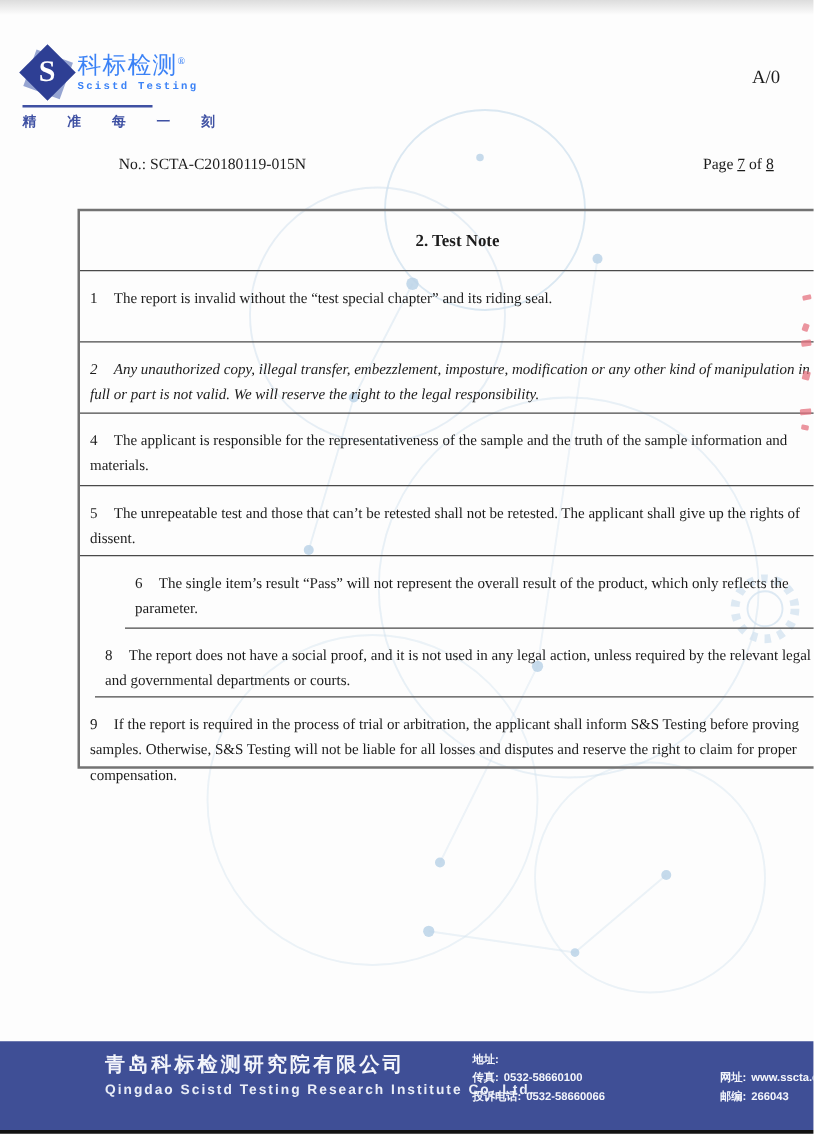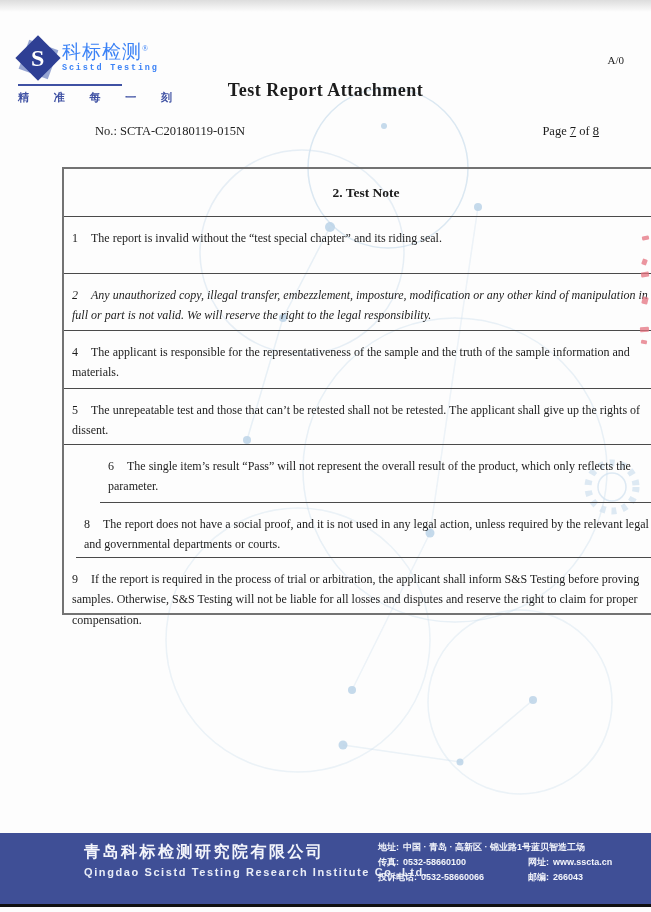--- a/index.html
+++ b/index.html
@@ -38,27 +38,27 @@
   .logo-names { margin-left: 2px; padding-top: 2px; color: #3b82f6; white-space: nowrap; }
   .logo-cn { font-size: 19px; line-height: 22px; letter-spacing: 1px; }
   .logo-reg { font-size: 8px; vertical-align: super; }
   .logo-en { font-size: 8.5px; font-weight: bold; letter-spacing: 1.8px;
              font-family: Liberation Mono, monospace; }
   .logo-line { border-top: 2px solid #3f51a3; margin-top: 4px; }
   .slogan {
     margin-top: 4px; color: #3f51a3; font-weight: bold; font-size: 11px;
     letter-spacing: 11px; white-space: nowrap;
   }
-  .revision { position: absolute; right: 27px; top: 54px; font-size: 11px; z-index: 2; }
+  .revision { position: absolute; right: 27px; top: 54px; font-size: 15px; z-index: 2; }
   .doc-title {
     position: absolute; left: 0; right: 0; top: 80px; text-align: center;
     font-size: 18px; font-weight: bold; letter-spacing: .5px; z-index: 2;
   }
   .meta-no { position: absolute; left: 95px; top: 124px; font-size: 12.5px; z-index: 2; }
-  .meta-page { position: absolute; right: 52px; top: 124px; font-size: 12.5px; z-index: 2; }
+  .meta-page { position: absolute; right: 32px; top: 124px; font-size: 12.5px; z-index: 2; }
   .meta-page u { text-decoration: underline; }
 
   
   .note-table {
     position: absolute; left: 62px; top: 167px; width: 608px; z-index: 1;
     border: 2px solid #737373; background: transparent;
   }
   .note-header {
     height: 48px; border-bottom: 1.5px solid #4a4a4a;
     display: flex; align-items: center; justify-content: center;
@@ -99,21 +99,21 @@
   }
   .company-en {
     margin-top: 3px; font-size: 11px; letter-spacing: 1.6px; font-weight: bold;
     font-family: "Liberation Sans", sans-serif; color: #e9edf7; white-space: nowrap;
   }
   .contact-block {
     position: absolute; left: 378px; top: 7px; width: 262px;
     font-size: 9px; font-weight: bold; line-height: 15px;
     font-family: "Liberation Sans", sans-serif; white-space: nowrap;
   }
-  .contact-row { display: flex; }
+  .contact-row { display: flex; gap: 48px; }
   .contact-cell-left { width: 150px; flex: 0 0 150px; }
   .contact-label { margin-right: 4px; }
   .scan-bottom { position: absolute; left: 0; right: 0; top: 904px; height: 3px; background: #101010; z-index: 2; }
 </style>
 </head>
 <body>
 
 <div class="page">
   <div class="scan-top"></div>
 
@@ -157,21 +157,20 @@
       <div class="logo-names">
         <div class="logo-cn"><span>科标检测</span><span class="logo-reg">®</span></div>
         <div class="logo-en">Scistd Testing</div>
       </div>
     </div>
     <div class="logo-line"></div>
     <div class="slogan">精 准 每 一 刻</div>
   </div>
 
   <div class="revision">A/0</div>
-  <div class="doc-title">Test Report Attachment</div>
   <div class="meta-no">No.: SCTA-C20180119-015N</div>
   <div class="meta-page">
     <span>Page</span>
     <u>7</u>
     <span>of</span>
     <u>8</u>
   </div>
 
   <div class="note-table">
     <div class="note-header">2. Test Note</div>
@@ -216,21 +215,20 @@
   <div class="seal-mark sm6"></div>
 
   <div class="footer">
     <div class="company-block">
       <div class="company-cn">青岛科标检测研究院有限公司</div>
       <div class="company-en">Qingdao Scistd Testing Research Institute Co.,Ltd.</div>
     </div>
     <div class="contact-block">
       <div class="contact-row">
         <span class="contact-label">地址:</span>
-        <span>中国 · 青岛 · 高新区 · 锦业路1号蓝贝智造工场</span>
       </div>
       <div class="contact-row">
         <span class="contact-cell-left"><span class="contact-label">传真:</span><span>0532-58660100</span></span>
         <span><span class="contact-label">网址:</span><span>www.sscta.cn</span></span>
       </div>
       <div class="contact-row">
         <span class="contact-cell-left"><span class="contact-label">投诉电话:</span><span>0532-58660066</span></span>
         <span><span class="contact-label">邮编:</span><span>266043</span></span>
       </div>
     </div>

